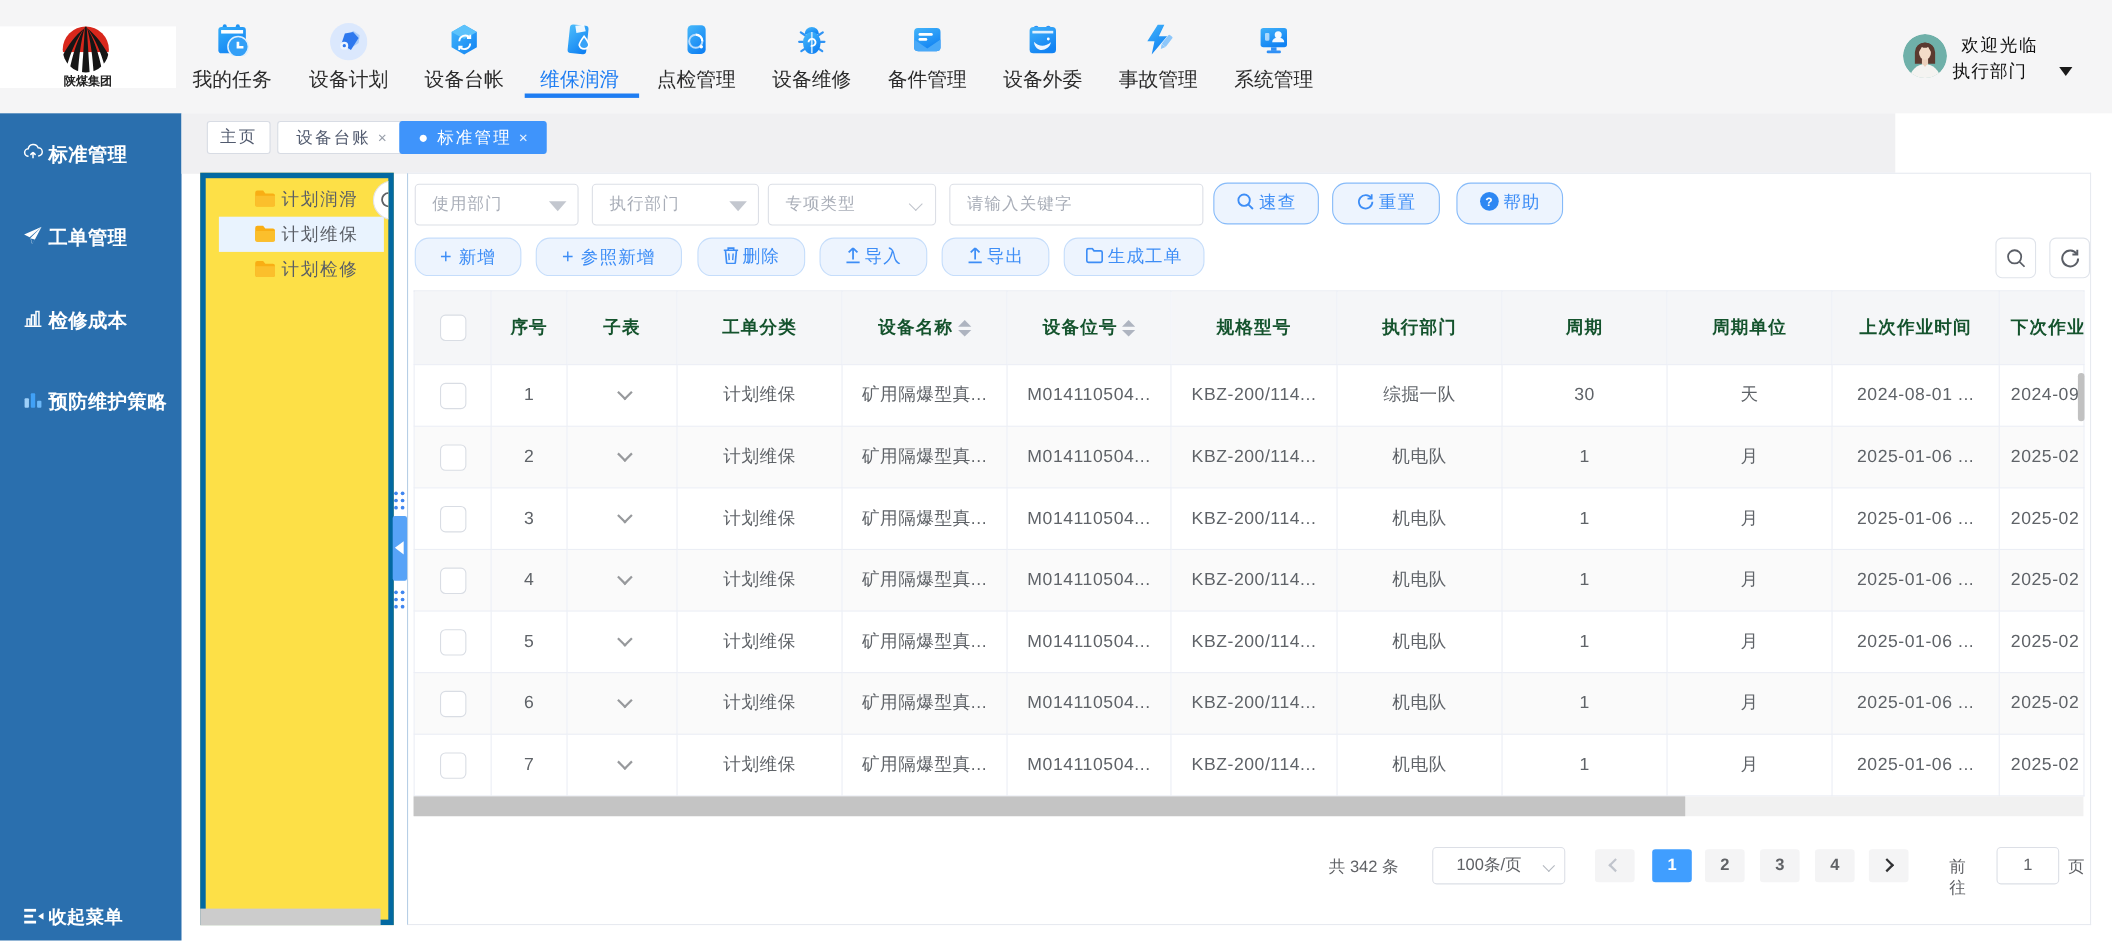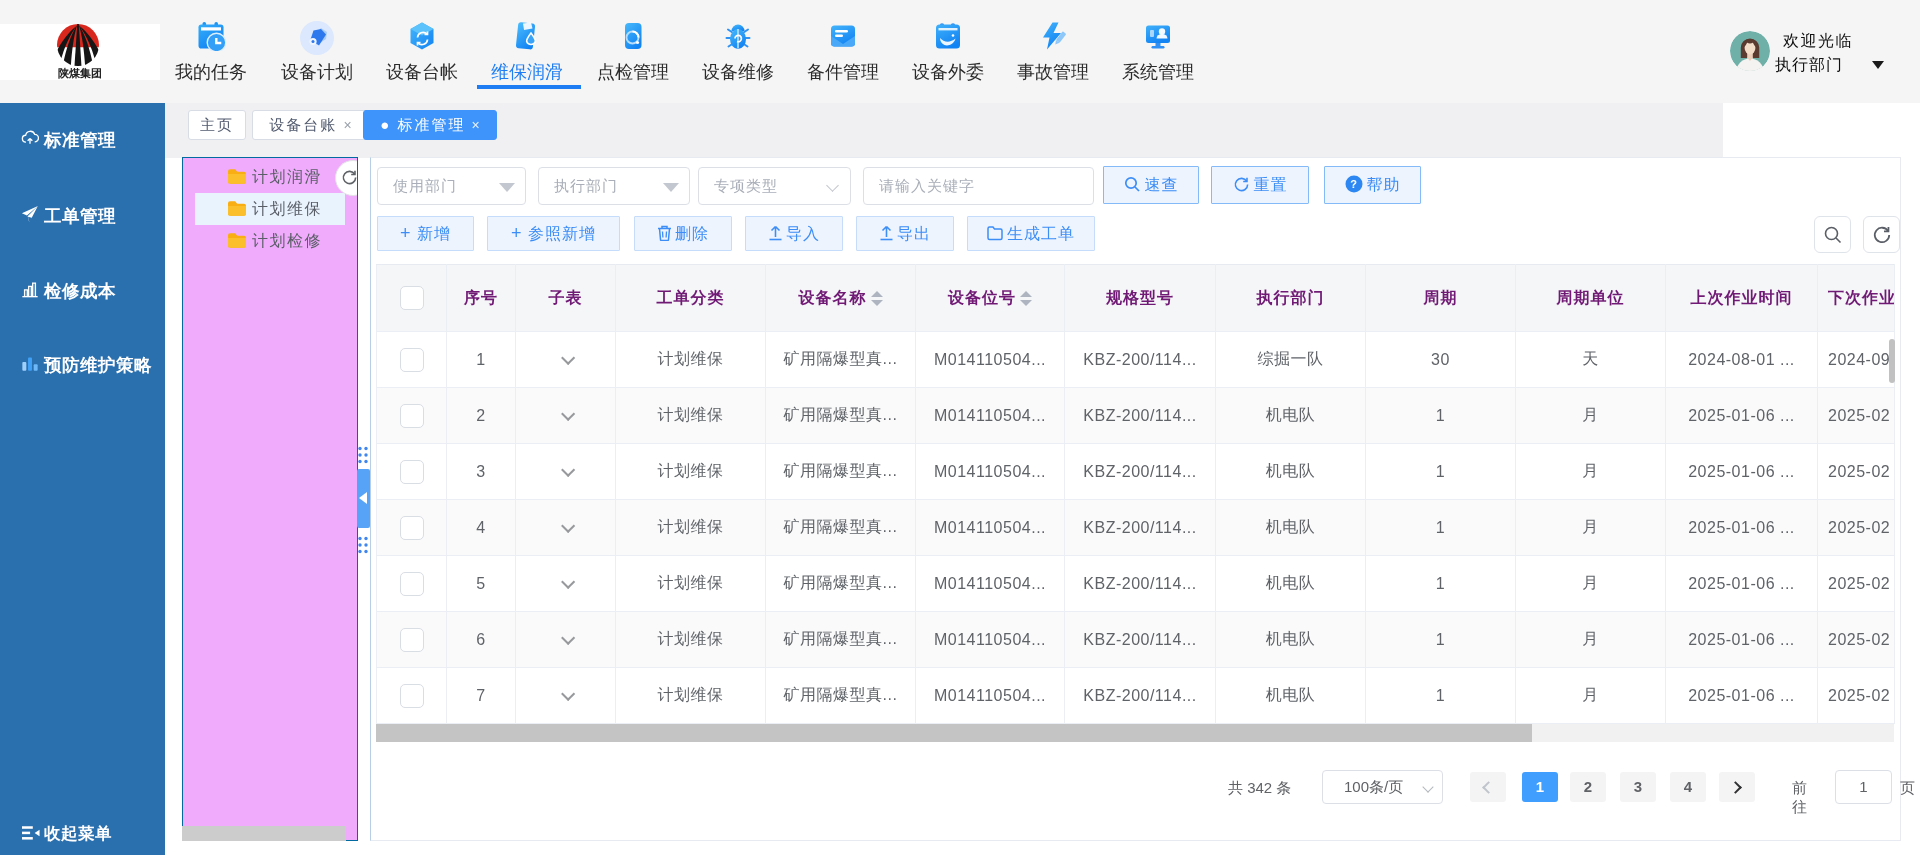--- a/index.html
+++ b/index.html
@@ -19,54 +19,54 @@
 .smenu .si { position:absolute; left:21px; top:9px; width:18px; height:18px; }
 .smenu .st { position:absolute; left:44px; top:8px; font-size:17.5px; font-weight:bold; letter-spacing:0.5px; white-space:nowrap; }
 
 #tabstrip { position:absolute; left:165px; top:103px; width:1558px; height:55px; background:#f0f0f2; }
 .tab { position:absolute; top:7px; height:30px; background:#fff; border:1px solid #d8dce4; border-radius:3px;
   font-size:15px; color:#515a6e; line-height:28px; text-align:center; letter-spacing:2px; }
 .tab.active { background:#3f94fb; border-color:#3f94fb; color:#fff; }
 .tab .x { font-size:14px; color:#9aa0ab; letter-spacing:0; }
 .tab.active .x { color:#e8f1fd; }
 
-#tree { position:absolute; left:182px; top:157px; width:176px; height:684px; background:#f0abfc; border:1px solid #0369a1; overflow:hidden; }
+#tree { position:absolute; left:182px; top:157px; width:176px; height:684px; background:#fde047; border:5px solid #0369a1; overflow:hidden; }
 .titem { position:absolute; left:0; width:162px; height:32px; font-size:16px; color:#5a5e66; }
 .titem .folder { position:absolute; left:44px; top:7px; }
 .titem .tx { position:absolute; left:69px; top:6px; letter-spacing:1.5px; }
 .titem.cursel { background:#e9f3fe; }
 
 #collapsetab { position:absolute; left:357px; top:469px; width:13px; height:59px; background:#57a3f7; border-radius:2px; }
 #collapsetab:after { content:""; position:absolute; left:2px; top:23px; border-right:8px solid #fff; border-top:6px solid transparent; border-bottom:6px solid transparent; }
 
 #main { position:absolute; left:370px; top:157px; width:1531px; height:684px; background:#fff; border:1px solid #e7eaf0; border-left:1px solid #b7cfe6; }
 .sel { position:absolute; height:38px; background:#fff; border:1px solid #dcdfe6; border-radius:4px;
   font-size:15px; color:#a9aeb8; line-height:36px; padding-left:15px; letter-spacing:1px; }
 .sel .car { position:absolute; right:10px; top:15px; width:0; height:0; border-left:8px solid transparent; border-right:8px solid transparent; border-top:9px solid #c3c7cf; }
-.btn { position:absolute; background:#edf4fe; border:1px solid #c5ddfb; border-radius:1px; color:#3d8df6;
+.btn { position:absolute; background:#edf4fe; border:1px solid #c5ddfb; border-radius:13px; color:#3d8df6;
   font-size:16px; text-align:center; letter-spacing:1px; }
 .btn.strong { border-color:#85baf9; }
 .iconbtn { position:absolute; top:216px; width:37px; height:37px; border:1px solid #dfe3ea; border-radius:6px; background:#fff; }
 
 #tbl { position:absolute; left:376px; top:264px; width:1518px; border-collapse:collapse; table-layout:fixed; }
-#tbl th { height:67px; background:#f5f6f8; color:#701a75; font-size:16px; font-weight:bold; border:1px solid #ebeef5; border-top:1px solid #e7eaf0; letter-spacing:1px; white-space:nowrap; overflow:hidden; }
+#tbl th { height:67px; background:#f5f6f8; color:#14532d; font-size:16px; font-weight:bold; border:1px solid #ebeef5; border-top:1px solid #e7eaf0; letter-spacing:1px; white-space:nowrap; overflow:hidden; }
 #tbl td { height:56px; background:#fff; color:#5f6368; font-size:16px; letter-spacing:0.5px; text-align:center; border:1px solid #ebeef5; white-space:nowrap; overflow:hidden; }
 #tbl tr.stripe td { background:#fafafa; }
 .cb { display:inline-block; width:24px; height:24px; border:1px solid #d9dde4; border-radius:5px; background:#fff; vertical-align:middle; }
 .sort { display:inline-block; vertical-align:middle; margin-left:4px; }
 .sort b { display:block; width:0; height:0; border-left:6px solid transparent; border-right:6px solid transparent; }
 .sort .up { border-bottom:6px solid #aeb4c0; margin-bottom:3px; }
 .sort .dn { border-top:6px solid #aeb4c0; }
 .chev { display:inline-block; width:10px; height:10px; border-right:2px solid #97999c; border-bottom:2px solid #97999c; transform:rotate(45deg) translateY(-3px); }
 
 #hscroll { position:absolute; left:376px; top:724px; width:1518px; height:18px; background:#f1f1f1; }
 #hscroll .thumb { position:absolute; left:0; top:0; width:1156px; height:18px; background:#c4c4c4; }
 #vscroll { position:absolute; left:1889px; top:339px; width:6px; height:44px; background:#c1c1c1; border-radius:3px; }
 
-#pager { position:absolute; left:0; top:768px; width:1646px; height:40px; font-size:15px; color:#606266;margin-left:20px; }
+#pager { position:absolute; left:0; top:768px; width:1646px; height:40px; font-size:15px; color:#606266; }
 .pgbtn { position:absolute; top:4px; width:36px; height:30px; background:#f4f4f5; border-radius:3px; text-align:center; line-height:30px; font-weight:bold; font-size:15px; color:#606266; }
 .pgbtn.on { background:#409eff; color:#fff; }
 
 #treehs { position:absolute; left:182px; top:826px; width:164px; height:15px; background:#cccccc; }
 </style>
 </head>
 <body>
 
 <div id="header"></div>
 <div id="logobox">

